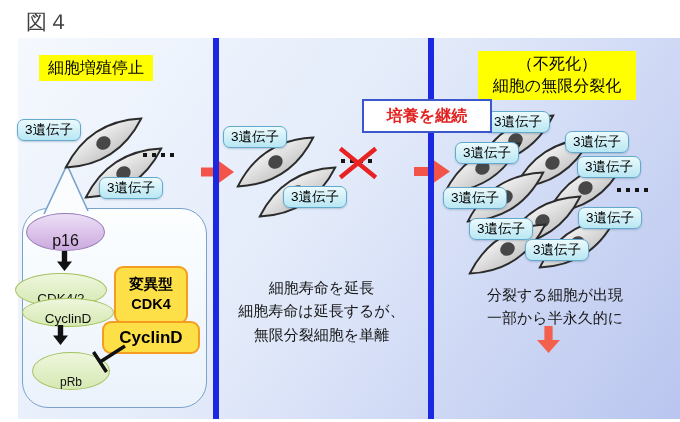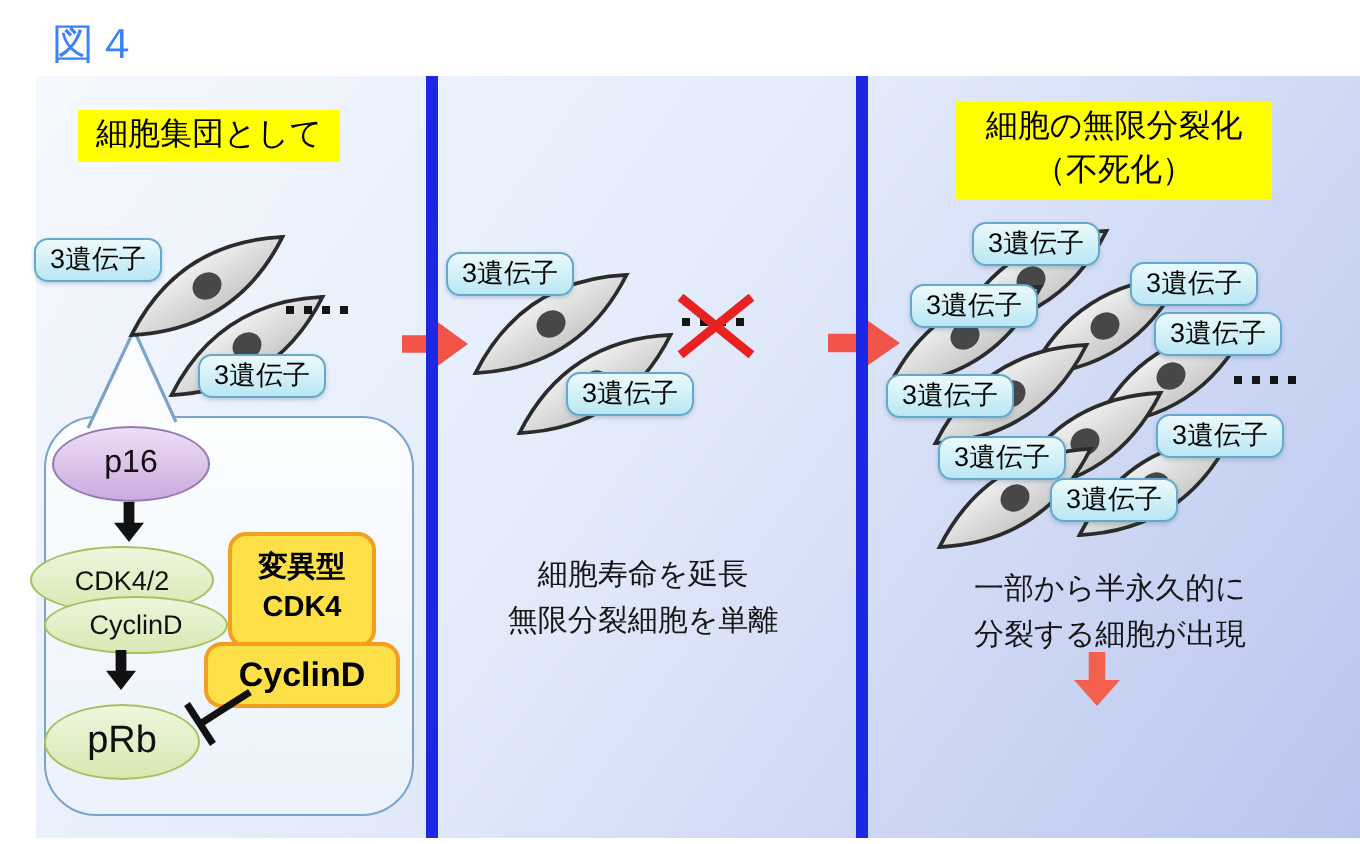--- a/index.html
+++ b/index.html
@@ -1,37 +1,37 @@
 <!DOCTYPE html>
 <html><head>
 <meta charset="utf-8">
 <style>
   html,body{margin:0;padding:0;background:#ffffff;}
   #stage{position:relative;width:680px;height:422px;background:#ffffff;overflow:hidden;
          font-family:"Liberation Sans","DejaVu Sans",sans-serif;color:#111;}
   .abs{position:absolute;}
-  #fig-title{left:26px;top:8px;font-size:21px;color:#3b82f6;letter-spacing:1px;z-index:2;}
+  #fig-title{left:26px;top:8px;font-size:21px;color:#404040;letter-spacing:1px;z-index:2;}
   #panel-bg{left:18px;top:38px;width:662px;height:381px;
             background:linear-gradient(125deg,#f5f9fe 0%,#e3ebfa 45%,#b9c5ef 100%);z-index:0;}
   .divider{top:38px;width:6px;height:381px;background:#1b27e0;z-index:5;}
   .hdr{background:#ffff00;color:#000;font-size:16px;line-height:1.4;padding:2px 9px;
        text-align:center;white-space:nowrap;z-index:3;}
   .gene{background:linear-gradient(180deg,#ebfafd 0%,#b9e7f3 100%);border:1.5px solid #64a8cc;
         border-radius:7px;font-size:13.5px;line-height:1.35;padding:1px 7px;color:#000;
         white-space:nowrap;z-index:3;box-shadow:0 1px 2px rgba(40,80,120,.25);}
   .cell{width:95px;height:30px;z-index:2;overflow:visible;}
   .dots{display:flex;gap:5px;z-index:3;}
   .dots i{width:4px;height:4px;background:#151515;display:block;}
   .blockarrow{background:#f2544a;z-index:4;
         clip-path:polygon(0 30%,54% 30%,54% 0,100% 50%,54% 100%,54% 70%,0 70%);}
   .downarrow{clip-path:polygon(32% 0,68% 0,68% 52%,100% 52%,50% 100%,0 52%,32% 52%);z-index:3;}
   .note{font-size:15px;line-height:1.55;text-align:center;color:#161616;z-index:3;}
   .bubble{left:22px;top:208px;width:183px;height:198px;border:1.5px solid #7aa3cc;
           border-radius:26px;background:linear-gradient(180deg,#fcfeff,#ebf2fb);z-index:1;}
-  .ellipse{border-radius:50%;display:flex;align-items:center;justify-content:center;z-index:2;}
+  .ellipse{border-radius:50%;display:flex;align-items:flex-end;justify-content:center;z-index:2;}
   .purple{background:linear-gradient(180deg,#ecdff6,#ccaade);border:1.5px solid #9579b5;}
   .green{background:linear-gradient(180deg,#eef6dd,#d6e9b2);border:1.5px solid #a4c25e;}
   .yellowbox{background:#fde047;border:2.5px solid #f59d20;border-radius:9px;text-align:center;
              font-weight:600;color:#000;display:flex;align-items:center;justify-content:center;
              z-index:2;}
   .banner{left:362px;top:99px;width:126px;height:30px;background:#ffffff;border:2.5px solid #3c56cc;
           color:#e32222;font-weight:bold;font-size:16px;display:flex;align-items:center;
           justify-content:center;white-space:nowrap;z-index:6;}
   svg.overlay{overflow:visible;}
 </style>
@@ -70,37 +70,37 @@
   <div class="abs yellowbox" style="left:114px;top:266px;width:70px;height:54px;font-size:14.5px;line-height:1.35">
     <div>
       <div>変異型</div>
       <div>CDK4</div>
     </div>
   </div>
   <div class="abs yellowbox" style="left:102px;top:321px;width:94px;height:29px;font-size:17px">
     <span>CyclinD</span>
   </div>
   <div class="abs downarrow" style="left:53px;top:325px;width:15px;height:20px;background:#111;"></div>
-  <div class="abs ellipse green" style="left:22px;top:352px;width:76px;height:36px;font-size:19px">
+  <div class="abs ellipse green" style="left:32px;top:352px;width:76px;height:36px;font-size:12px">
     <span>pRb</span>
   </div>
   <svg class="abs overlay" style="left:85px;top:340px;z-index:2" width="45" height="40" viewBox="0 0 45 40">
     <path d="M40,6 L15,22 M8.5,12 L21.5,32" fill="none" stroke="#111" stroke-width="3.5"></path>
   </svg>
 
   <svg class="abs cell" style="left:56px;top:128px;transform:rotate(-33deg)" viewBox="0 0 100 32">
     <path d="M2,16 Q50,-12 98,16 Q50,44 2,16 Z" fill="url(#cellg)" stroke="#2b2b2b" stroke-width="2"></path>
     <ellipse cx="50" cy="16" rx="8" ry="7" fill="#474747"></ellipse>
   </svg>
   <svg class="abs cell" style="left:76px;top:158px;transform:rotate(-33deg)" viewBox="0 0 100 32">
     <path d="M2,16 Q50,-12 98,16 Q50,44 2,16 Z" fill="url(#cellg)" stroke="#2b2b2b" stroke-width="2"></path>
     <ellipse cx="50" cy="16" rx="8" ry="7" fill="#474747"></ellipse>
   </svg>
 
-  <div class="abs hdr" style="left:39px;top:55px">細胞集団として</div>
+  <div class="abs hdr" style="left:39px;top:55px">細胞増殖停止</div>
   <div class="abs gene" style="left:17px;top:119px">3遺伝子</div>
   <div class="abs gene" style="left:99px;top:177px">3遺伝子</div>
   <div class="abs dots" style="left:143px;top:153px">
       <i></i>
       <i></i>
       <i></i>
       <i></i>
     </div>
 
   <div class="abs divider" style="left:213px"></div>
@@ -122,26 +122,30 @@
       <i></i>
       <i></i>
       <i></i>
       <i></i>
     </div>
   <svg class="abs overlay" style="left:338px;top:146px;z-index:4" width="40" height="34" viewBox="0 0 40 34">
     <path d="M4,4 L36,30 M36,4 L4,30" stroke="#e82222" stroke-width="4.5" stroke-linecap="square"></path>
   </svg>
   <div class="abs note" style="left:229px;top:276px;width:185px">
     <div>細胞寿命を延長</div>
+    <div>細胞寿命は延長するが、</div>
     <div>無限分裂細胞を単離</div>
   </div>
 
   <div class="abs hdr" style="left:478px;top:51px;white-space:normal;width:140px">
+    <div>（不死化）</div>
     <div>細胞の無限分裂化</div>
-    <div>（不死化）</div>
+  </div>
+  <div class="abs banner">
+    <span>培養を継続</span>
   </div>
 
   <svg class="abs cell" style="left:468px;top:125px;transform:rotate(-33deg)" viewBox="0 0 100 32">
     <path d="M2,16 Q50,-12 98,16 Q50,44 2,16 Z" fill="url(#cellg)" stroke="#2b2b2b" stroke-width="2"></path>
     <ellipse cx="50" cy="16" rx="8" ry="7" fill="#474747"></ellipse>
     </svg>
   <svg class="abs cell" style="left:505px;top:148px;transform:rotate(-33deg)" viewBox="0 0 100 32">
     <path d="M2,16 Q50,-12 98,16 Q50,44 2,16 Z" fill="url(#cellg)" stroke="#2b2b2b" stroke-width="2"></path>
     <ellipse cx="50" cy="16" rx="8" ry="7" fill="#474747"></ellipse>
     </svg>
@@ -179,17 +183,17 @@
   <div class="abs gene" style="left:578px;top:207px">3遺伝子</div>
   <div class="abs gene" style="left:525px;top:239px">3遺伝子</div>
   <div class="abs dots" style="left:617px;top:188px">
       <i></i>
       <i></i>
       <i></i>
       <i></i>
     </div>
 
   <div class="abs note" style="left:455px;top:283px;width:200px">
+    <div>分裂する細胞が出現</div>
     <div>一部から半永久的に</div>
-    <div>分裂する細胞が出現</div>
   </div>
   <div class="abs downarrow" style="left:537px;top:326px;width:23px;height:27px;background:#f4604e;"></div>
 </div>
 
 </body></html>

